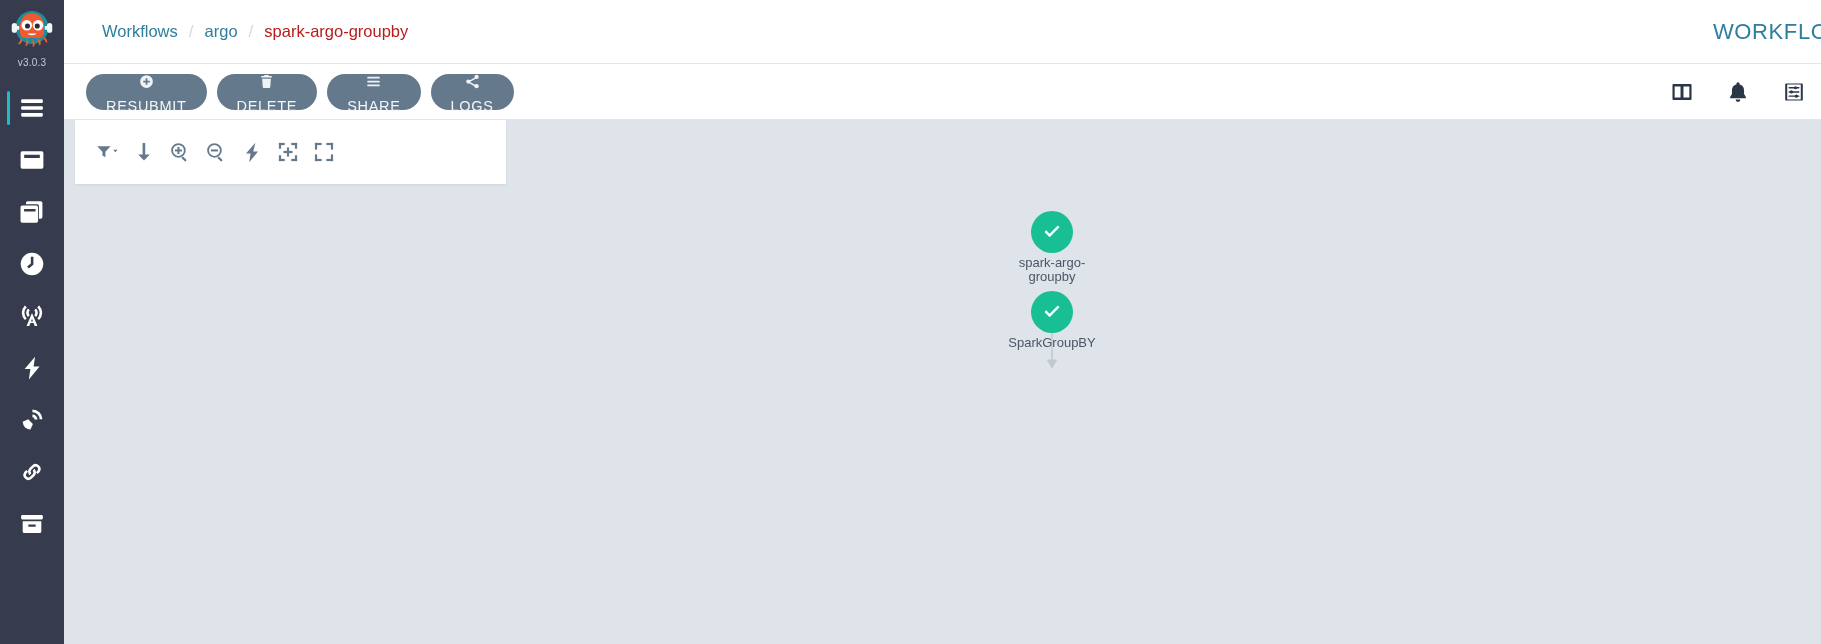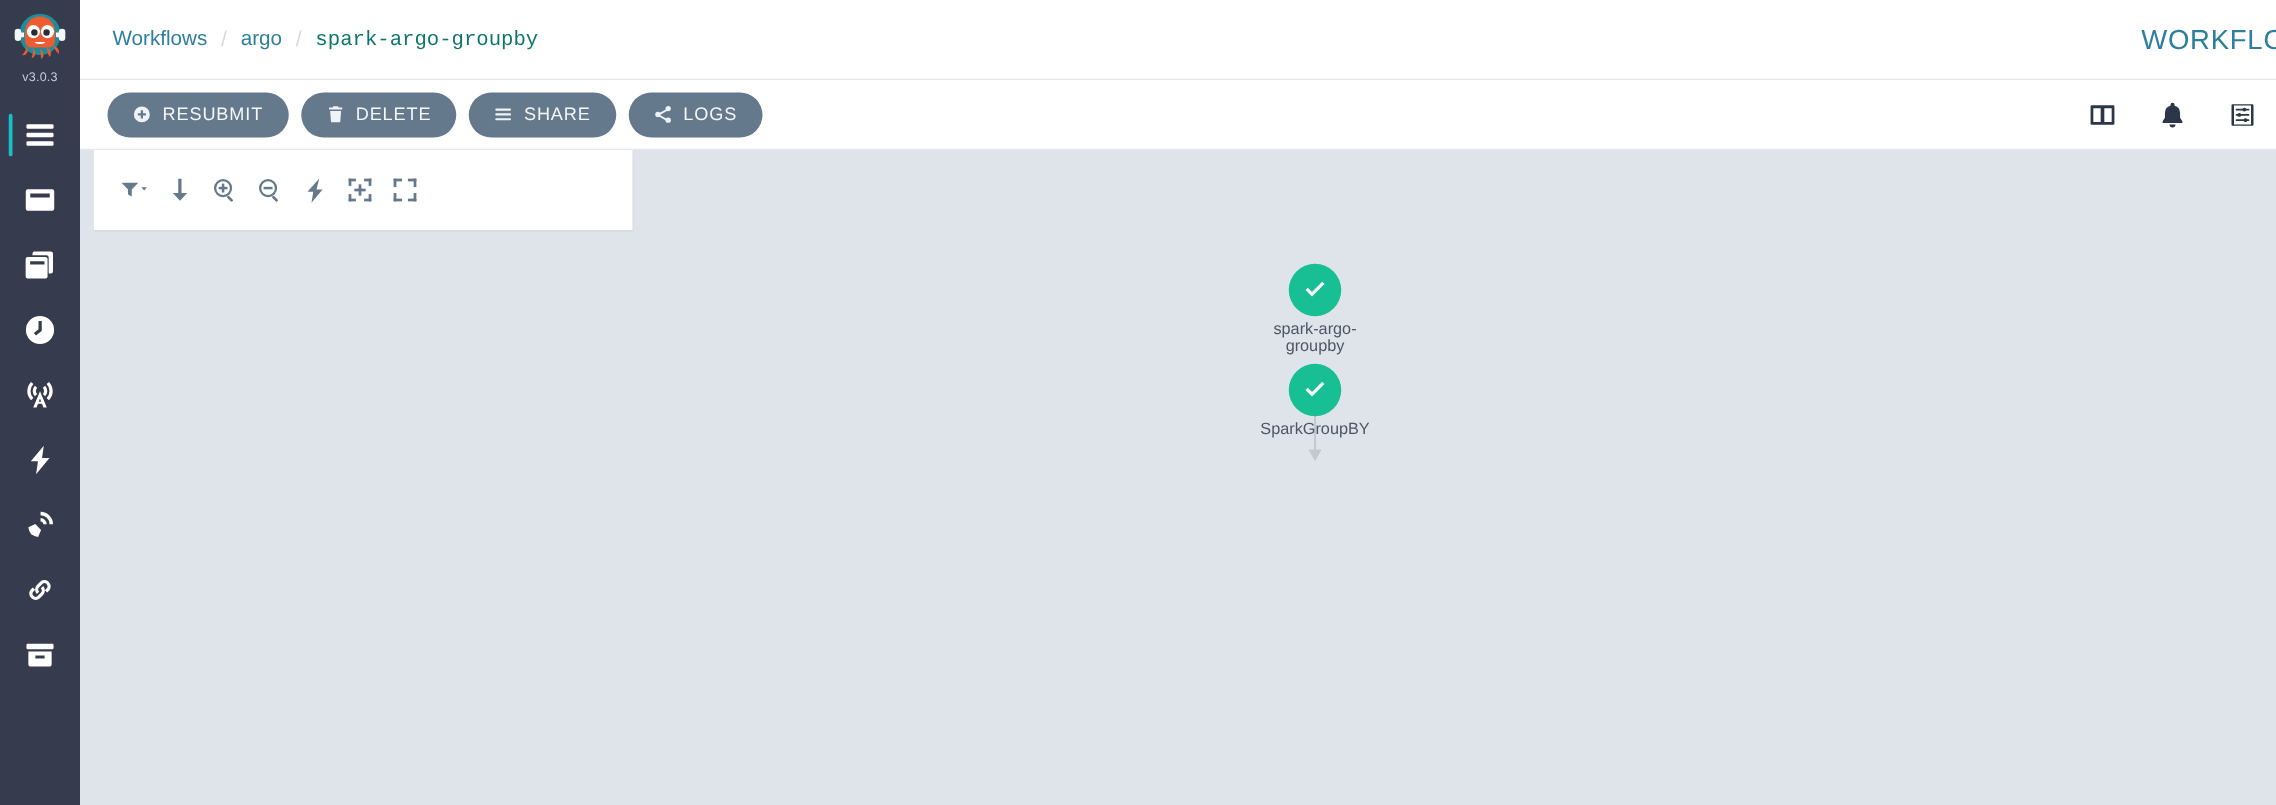--- a/index.html
+++ b/index.html
@@ -44,45 +44,45 @@
   .nav-item svg { width:26px; height:26px; fill:#ffffff; }
 
   
   .main { flex:1 1 auto; height:644px; display:flex; flex-direction:column; position:relative; background:#fff; }
 
   .topbar {
     height:64px; flex:0 0 64px; background:#fff;
     border-bottom:1px solid #e3e6eb;
     display:flex; align-items:center; position:relative;
   }
-  .breadcrumb { display:flex; align-items:center; padding-left:26px; font-size:16.5px; }
+  .breadcrumb { display:flex; align-items:center; padding-left:38px; font-size:16.5px; }
   .crumb-link { color:#2d7f9d; cursor:pointer; }
   .crumb-sep { color:#d6dadf; margin:0 11px; font-size:17px; }
-  .crumb-current { color:#0f766e;font-family:Liberation Mono, monospace; }
+  .crumb-current { color:#b91c1c; }
   .topbar-right {
     position:absolute; right:0; top:0; height:64px;
     display:flex; align-items:center; padding-right:0;
     white-space:nowrap; overflow:hidden;
   }
   .wf-title {
     color:#2d7f9d; font-size:22px; letter-spacing:.6px;
     margin-right:-52px;
   }
 
   .toolbar {
     height:56px; flex:0 0 56px; background:#fff;
     border-bottom:1px solid #e3e6eb;
     display:flex; align-items:center; position:relative; padding-left:22px;
   }
   .btn {
     height:36px; border-radius:18px; background:#64798c;
     color:#f4f6f8; border:none; cursor:pointer;
     display:inline-flex; align-items:center; gap:9px;
     padding:0 20px; margin-right:10px;
-    font-size:14.5px; letter-spacing:.7px; font-family:inherit;
+    font-size:14.5px; letter-spacing:.7px; font-family:inherit;flex-direction:column;
   }
   .btn svg { width:15px; height:15px; fill:#f0f3f6; flex:0 0 15px; }
   .toolbar-right {
     position:absolute; right:14px; top:0; height:56px;
     display:flex; align-items:center; gap:30px;
   }
   .tb-icon { width:26px; height:26px; cursor:pointer; display:flex; align-items:center; justify-content:center; }
   .tb-icon svg { width:22px; height:22px; fill:#2b3648; }
 
   

